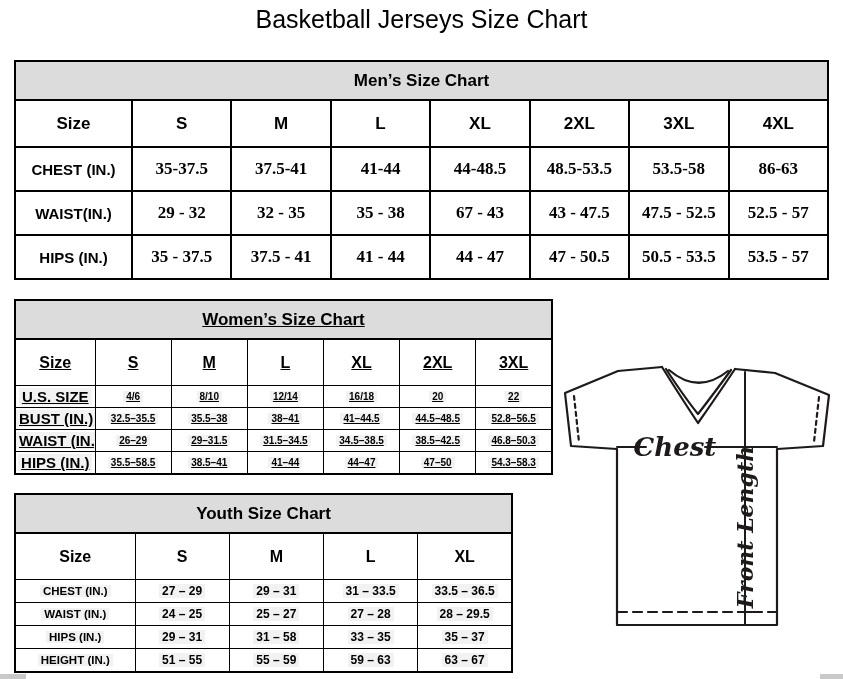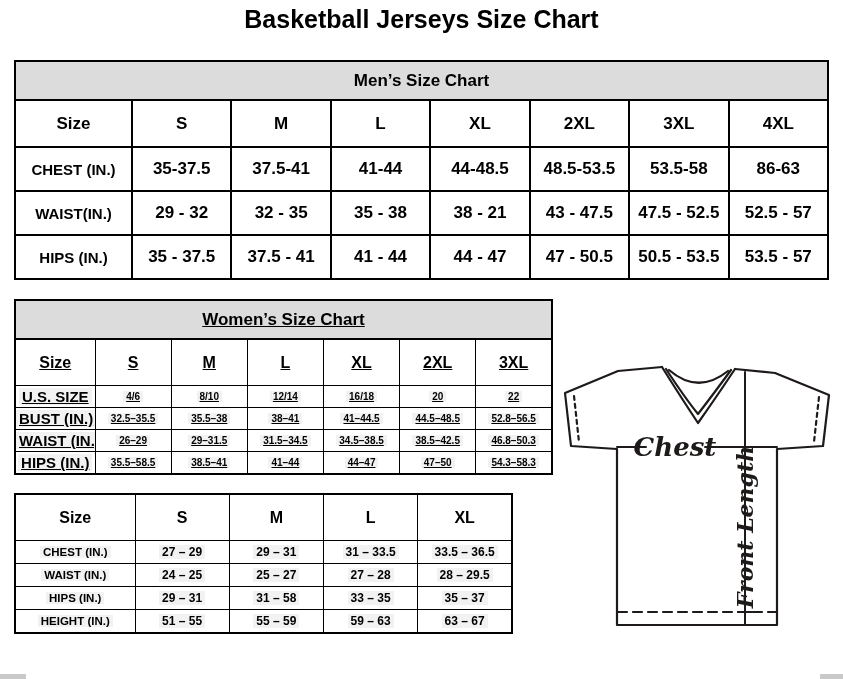--- a/index.html
+++ b/index.html
@@ -2,39 +2,39 @@
 <html><head>
 <meta charset="utf-8">
 <style>
   html,body{margin:0;padding:0;}
   body{
     width:843px;height:679px;position:relative;background:#ffffff;
     font-family:"Liberation Sans",sans-serif;color:#000;overflow:hidden;
   }
   .page-title{
     position:absolute;top:5px;left:0;width:843px;text-align:center;
-    font-size:25px;font-weight:bold;letter-spacing:0;
+    font-size:25px;font-weight:normal;letter-spacing:0;
   }
   table{border-collapse:collapse;table-layout:fixed;position:absolute;background:#fff;}
   td{
     text-align:center;vertical-align:middle;font-weight:bold;
     white-space:nowrap;overflow:hidden;padding:0;
   }
   
   .mens{left:14px;top:60px;width:815px;}
   .mens td{border:2px solid #000;}
   
   .womens{left:14px;top:299px;width:539px;border:2px solid #000;text-decoration:underline;}
   .youth{left:14px;top:493px;width:499px;border:2px solid #000;}
   .womens td,.youth td{border:1px solid #000;}
   
   .band{background:#dcdcdc;font-size:17px;height:37px;border:2px solid #000 !important;}
   .mens .col-head{font-size:17px;height:45px;}
   .mens .row-label{font-size:15px;height:42px;}
-  .mens .val{font-size:17px;}
+  .mens .val{font-size:17px;font-family:Liberation Serif, serif;}
   .womens .col-head,.youth .col-head{font-size:16px;height:45px;}
   .womens .row-label{font-size:15px;height:21px;}
   .womens .val{font-size:10px;}
   .youth .row-label{font-size:11.5px;height:22px;}
   .youth .val{font-size:12px;}
   .hl{background:#f2f2f2;padding:0 3px;}
   
   .jersey-wrap{position:absolute;left:556px;top:357px;width:287px;height:287px;text-align:center;}
   .measure-text{
     font-family:"DejaVu Serif","Liberation Serif",serif;
@@ -82,21 +82,21 @@
     <td class="val">44-48.5</td>
     <td class="val">48.5-53.5</td>
     <td class="val">53.5-58</td>
     <td class="val">86-63</td>
   </tr>
   <tr>
     <td class="row-label">WAIST(IN.)</td>
     <td class="val">29 - 32</td>
     <td class="val">32 - 35</td>
     <td class="val">35 - 38</td>
-    <td class="val">38 - 21</td>
+    <td class="val">67 - 43</td>
     <td class="val">43 - 47.5</td>
     <td class="val">47.5 - 52.5</td>
     <td class="val">52.5 - 57</td>
   </tr>
   <tr>
     <td class="row-label">HIPS (IN.)</td>
     <td class="val">35 - 37.5</td>
     <td class="val">37.5 - 41</td>
     <td class="val">41 - 44</td>
     <td class="val">44 - 47</td>
@@ -171,20 +171,23 @@
 
 <table class="youth">
   <colgroup>
       <col style="width:120px">
       <col>
       <col>
       <col>
       <col>
     </colgroup>
   <tbody>
+      <tr>
+    <td colspan="5" class="band">Youth Size Chart</td>
+  </tr>
   <tr>
     <td class="col-head">Size</td>
     <td class="col-head">S</td>
     <td class="col-head">M</td>
     <td class="col-head">L</td>
     <td class="col-head">XL</td>
   </tr>
   <tr>
     <td class="row-label"><span class="hl">CHEST (IN.)</span></td>
     <td class="val"><span class="hl">27 – 29</span></td>

